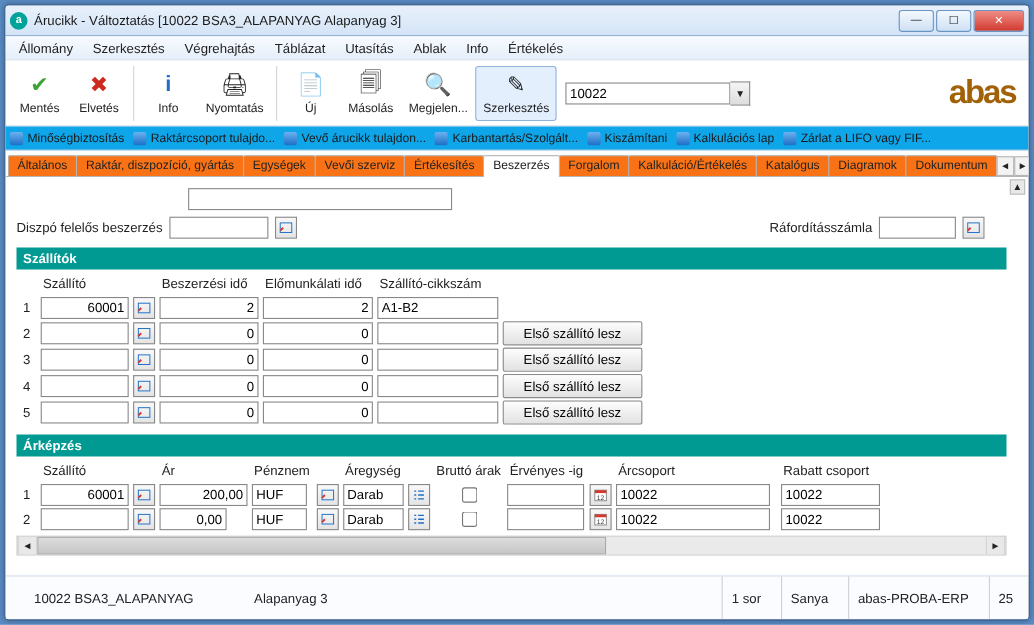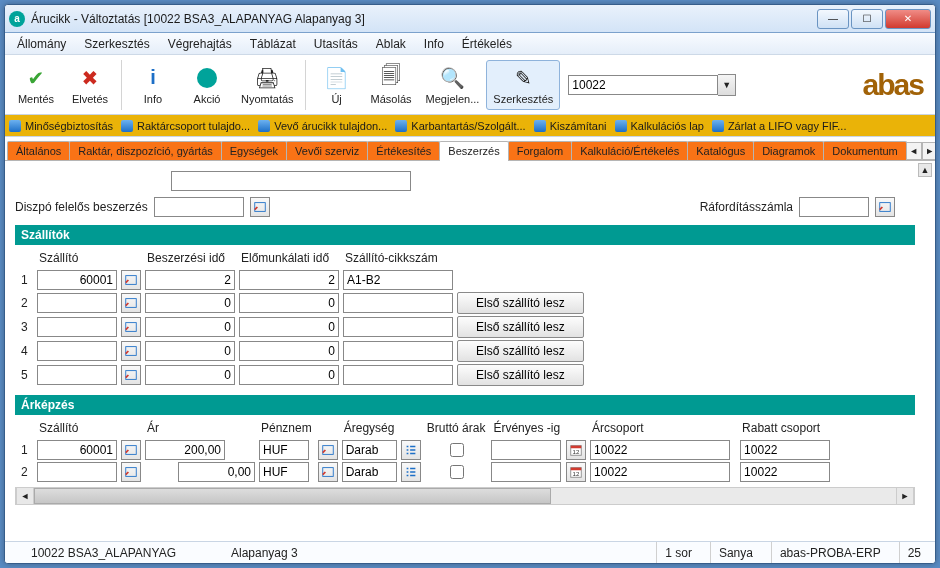--- a/index.html
+++ b/index.html
@@ -16,21 +16,21 @@
   .toolbar { height:60px; background:#fff; border-bottom:1px solid #c9d5e4; display:flex; align-items:center; padding:2px 4px; }
   .tb-group { display:flex; }
   .tb-sep { width:1px; height:50px; background:#d4d4d4; margin:0 4px; }
   .tb-btn { min-width:54px; padding:4px 6px; display:flex; flex-direction:column; align-items:center; justify-content:center; gap:2px; border:1px solid transparent; border-radius:3px; cursor:pointer; font-size:11px; }
   .tb-btn.active { border-color:#8fb3db; background:#e3effc; }
   .tb-icon { width:26px; height:26px; display:flex; align-items:center; justify-content:center; font-size:20px; }
   .combo { display:flex; align-items:center; margin-left:8px; }
   .combo input { width:150px; height:22px; border:1px solid #8a8a8a; padding:0 4px; font-size:12px; }
   .combo .dd { width:18px; height:22px; border:1px solid #8a8a8a; border-left:none; background:linear-gradient(#f5f5f5,#ddd); display:flex; align-items:center; justify-content:center; cursor:pointer; font-size:9px; }
   .logo { margin-left:auto; margin-right:8px; font-size:30px; font-weight:800; color:#a16207; letter-spacing:-2px; }
-  .quickbar { height:22px; background:#eab308; border-bottom:1px solid #c9d5e4; display:flex; align-items:center; padding:0 4px; gap:8px; font-size:11px; overflow:hidden; }
+  .quickbar { height:22px; background:#0ea5e9; border-bottom:1px solid #c9d5e4; display:flex; align-items:center; padding:0 4px; gap:8px; font-size:11px; overflow:hidden; }
   .quickbar .qitem { display:flex; align-items:center; gap:4px; cursor:pointer; color:#1a1a1a; white-space:nowrap; }
   .qicon { width:12px; height:12px; background:linear-gradient(#6cb1f0,#1d6fc7); border-radius:2px; flex:0 0 12px; }
   .tabstrip { height:24px; background:#fdfdfd; border-bottom:1px solid #b5b5b5; display:flex; align-items:flex-end; padding:0 2px; font-size:11px; }
   .tab { padding:3px 8px; border:1px solid #b5b5b5; border-bottom:none; background:#f97316; margin-right:-1px; cursor:pointer; border-top-left-radius:2px; border-top-right-radius:2px; white-space:nowrap; }
   .tab.active { background:#fff; position:relative; top:1px; padding-bottom:4px; }
   .tabnav { margin-left:auto; display:flex; gap:0; }
   .tabnav .nb { width:16px; height:18px; border:1px solid #b5b5b5; background:#f3f3f3; display:flex; align-items:center; justify-content:center; font-size:9px; cursor:pointer; }
   .content { flex:1; overflow:auto; padding:8px 20px 8px 10px; background:#fff; position:relative; }
   .row { display:flex; align-items:center; gap:6px; margin-bottom:6px; }
   .label { font-size:12px; }
@@ -42,21 +42,21 @@
   table.grid { border-collapse:collapse; margin-left:4px; }
   table.grid th { text-align:left; font-weight:normal; font-size:12px; padding:2px 4px 4px; }
   table.grid td { padding:1px 2px; }
   .rownum { width:16px; font-size:12px; text-align:left; }
   .btn { height:22px; border:1px solid #8a8a8a; background:linear-gradient(#fdfdfd,#e2e2e2); padding:0 18px; font-size:12px; cursor:pointer; border-radius:2px; }
   .chk { width:14px; height:14px; }
   .hscroll { height:18px; background:#f1f1f1; border:1px solid #ccc; margin:4px 0 0; display:flex; }
   .hscroll .trk { flex:1; background:#eaeaea; position:relative; }
   .hscroll .thumb { position:absolute; left:0; width:60%; top:0; bottom:0; background:linear-gradient(#ddd,#c6c6c6); border:1px solid #aaa; }
   .hscroll .ar { width:18px; display:flex; align-items:center; justify-content:center; background:#e8e8e8; border-left:1px solid #ccc; border-right:1px solid #ccc; font-size:9px; cursor:pointer; }
-  .statusbar { height:22px; border-top:1px solid #c9d5e4; background:#fafcff; display:flex; align-items:center; font-size:12px; padding:0 6px; gap:10px; }
+  .statusbar { height:40px; border-top:1px solid #c9d5e4; background:#fafcff; display:flex; align-items:center; font-size:12px; padding:0 6px; gap:10px; }
   .statusbar .cell { border-left:1px solid #d0d0d0; padding:0 8px; height:100%; display:flex; align-items:center; }
   .statusbar .first { flex:0 0 210px; border:none; padding-left:20px; }
   .statusbar .spacer { flex:1; }
   .vscroll-ctl { position:absolute; right:3px; width:14px; height:14px; background:#e8e8e8; border:1px solid #bbb; font-size:9px; display:flex; align-items:center; justify-content:center; cursor:pointer; }
 </style>
 </head>
 <body>
 
 <div class="window">
 
@@ -90,26 +90,20 @@
       <div class="tb-btn">
           <div class="tb-icon" style="color:#cc2a1f">✖</div>
           <span>Elvetés</span>
         </div>
     </div>
     <div class="tb-sep"></div>
     <div class="tb-group">
       <div class="tb-btn">
           <div class="tb-icon" style="color:#1d6fc7;font-weight:bold">i</div>
           <span>Info</span>
-        </div>
-      <div class="tb-btn">
-          <div class="tb-icon">
-            <div style="width:20px;height:20px;border-radius:50%;background:#00a39a"></div>
-          </div>
-          <span>Akció</span>
         </div>
       <div class="tb-btn">
           <div class="tb-icon">🖨</div>
           <span>Nyomtatás</span>
         </div>
     </div>
     <div class="tb-sep"></div>
     <div class="tb-group">
       <div class="tb-btn">
           <div class="tb-icon">📄</div>
@@ -358,21 +352,21 @@
           </tr>
           <tr>
             <td class="rownum">2</td>
     <td><input class="txt num" style="width: 80px;" value=""></td>
     <td><div class="lookup">
                 <svg viewBox="0 0 16 16">
                   <rect x="2" y="3" width="12" height="10" fill="none" stroke="#1d6fc7"></rect>
                   <path d="M5 8l-3 3" stroke="#d13a2f" stroke-width="2"></path>
                 </svg>
               </div></td>
-    <td><input class="txt num" style="width: 77px; margin-left: 33px;" value="0,00"></td>
+    <td><input class="txt num" style="width: 61px;" value="0,00"></td>
     <td><input class="txt" style="width: 50px;" value="HUF"></td>
     <td><div class="lookup">
                 <svg viewBox="0 0 16 16">
                   <rect x="2" y="3" width="12" height="10" fill="none" stroke="#1d6fc7"></rect>
                   <path d="M5 8l-3 3" stroke="#d13a2f" stroke-width="2"></path>
                 </svg>
               </div></td>
     <td><input class="txt" style="width: 55px;" value="Darab"></td>
     <td><div class="lookup">
                 <svg viewBox="0 0 16 16">

